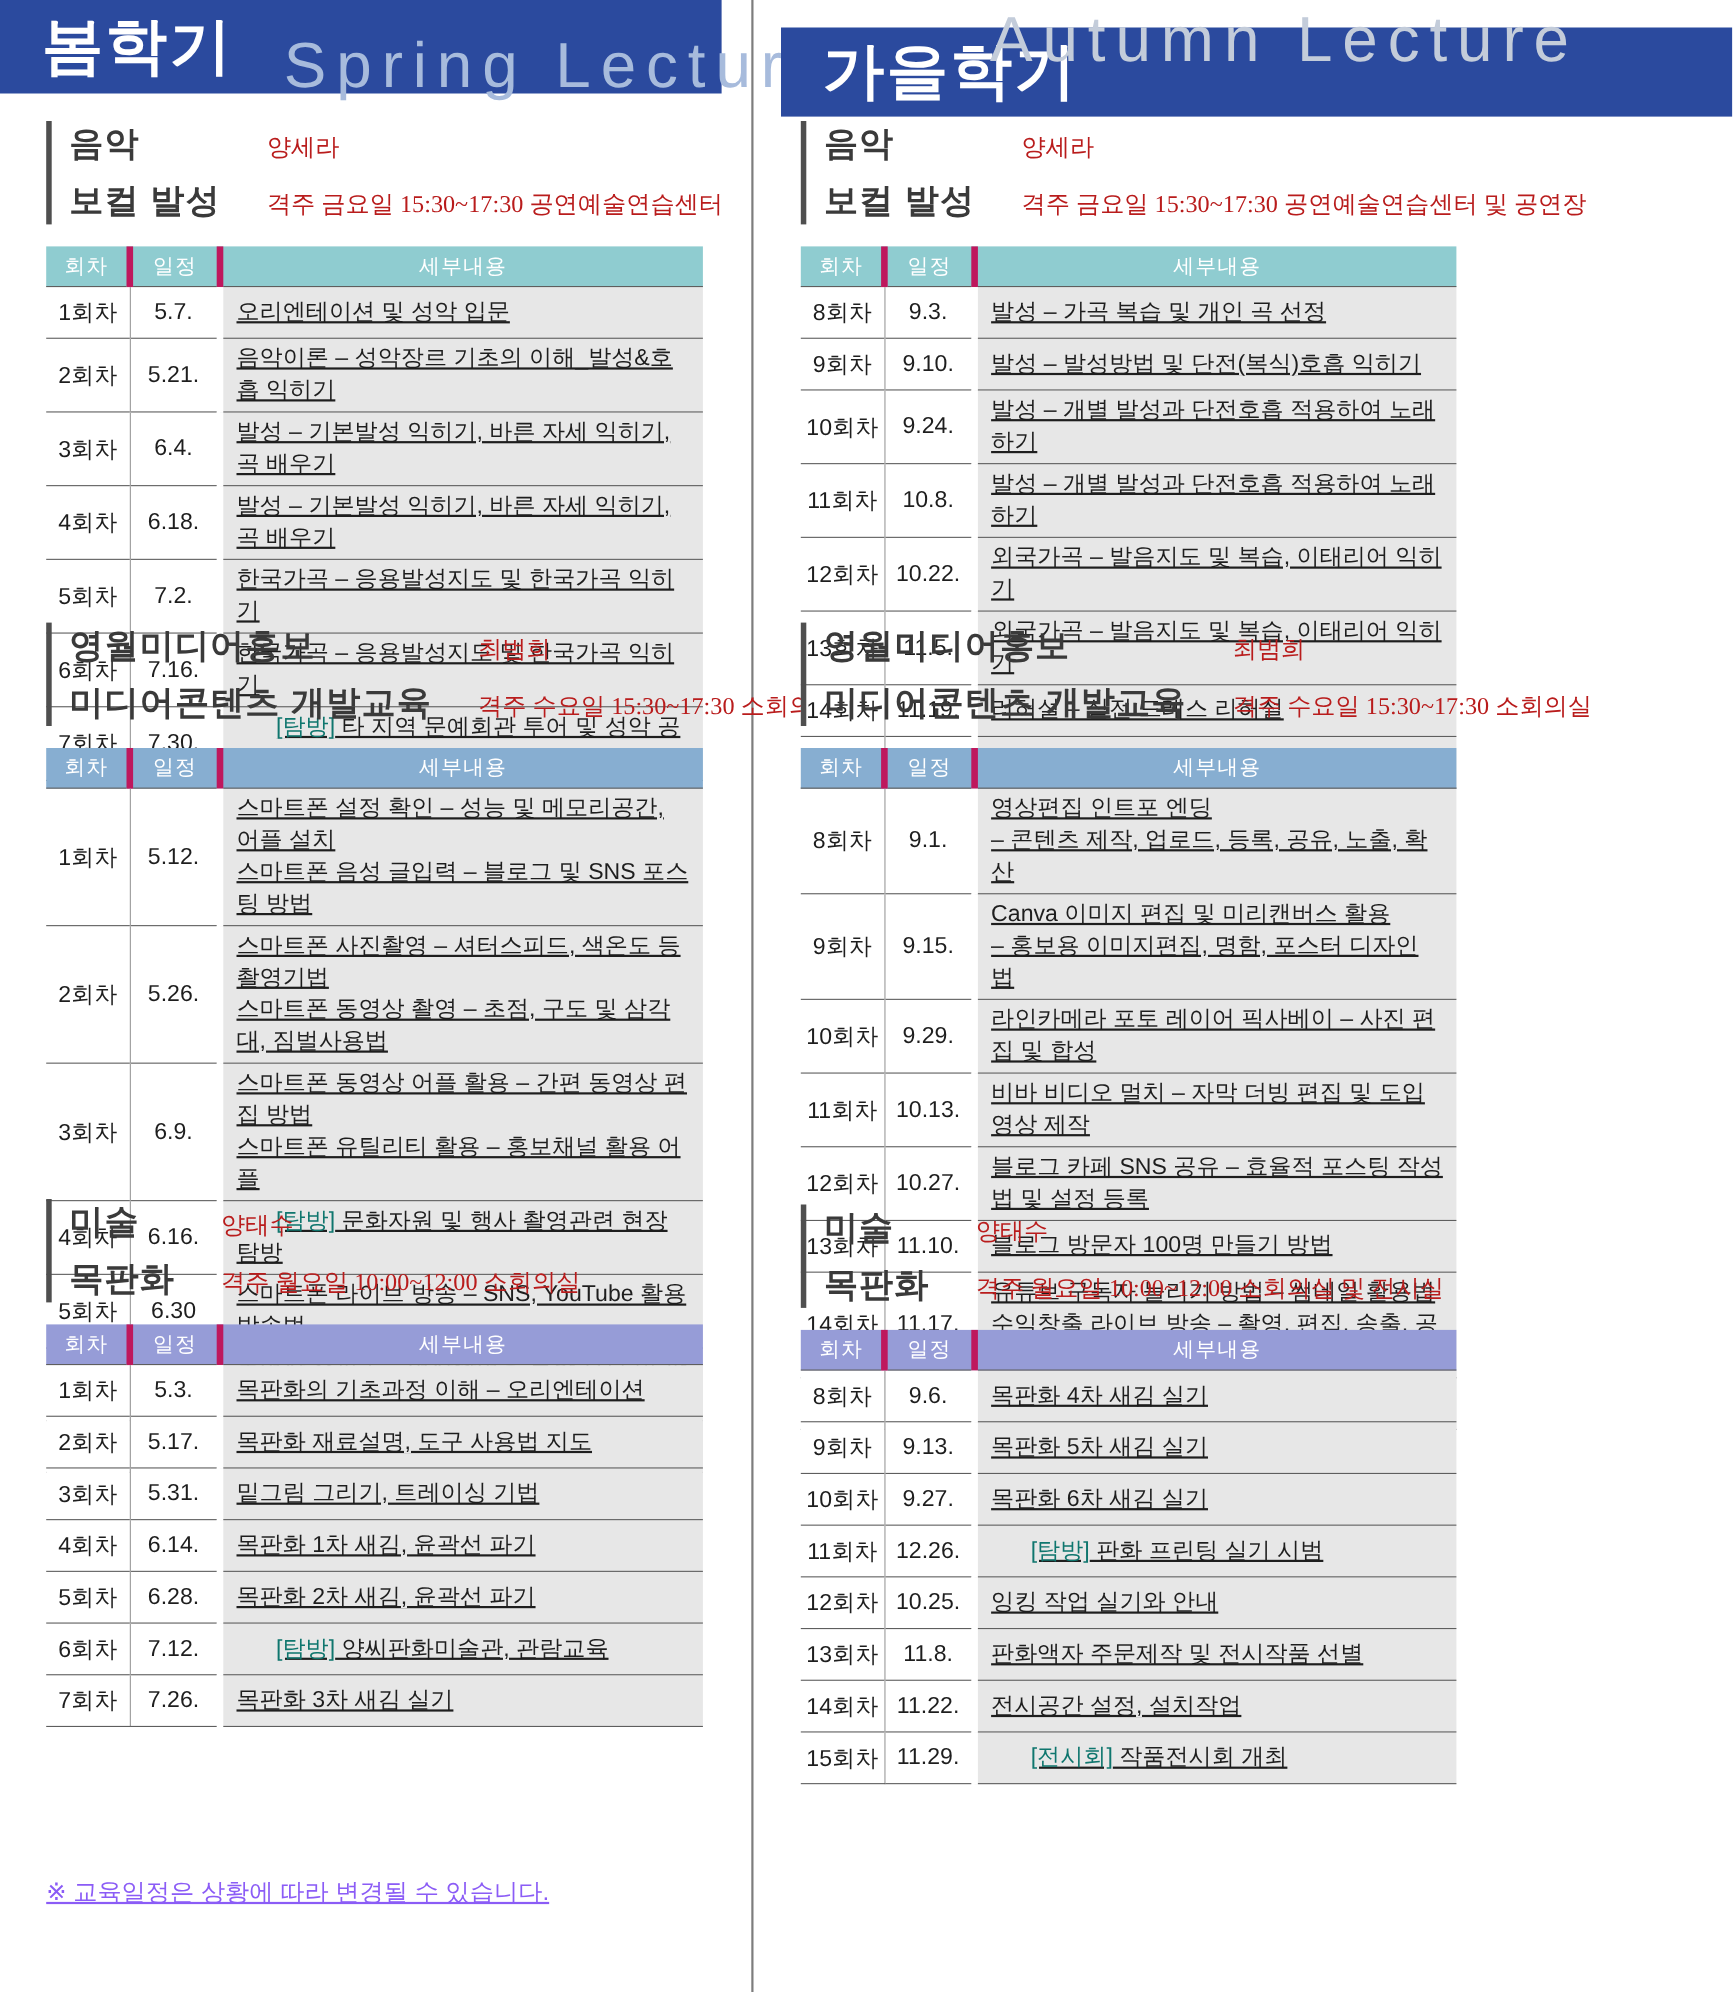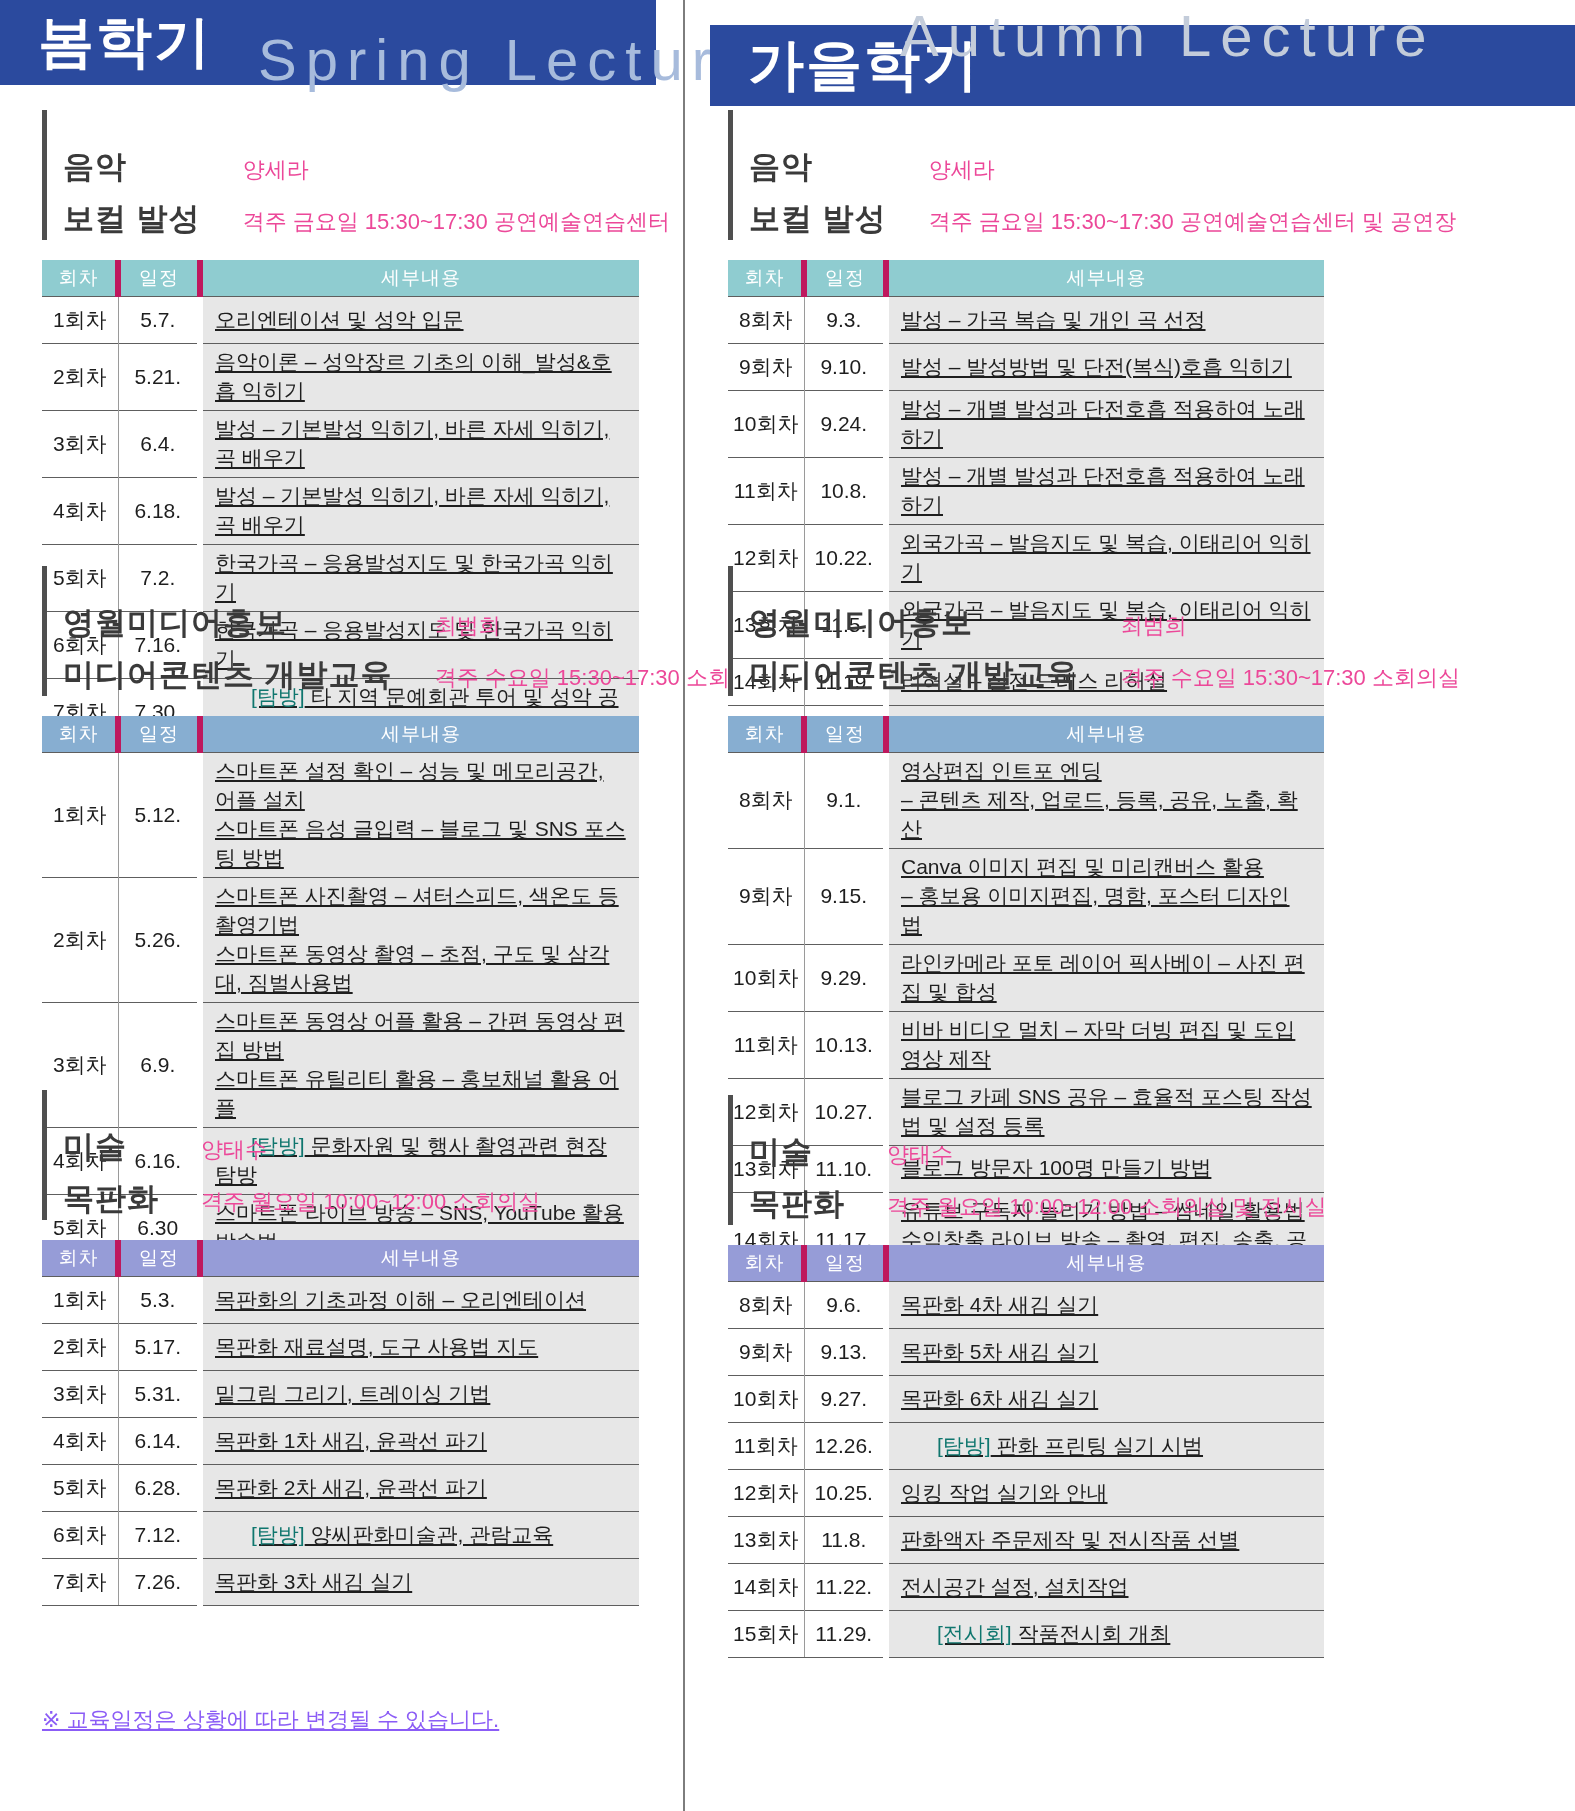--- a/index.html
+++ b/index.html
@@ -28,23 +28,23 @@
   .col-left .section:nth-child(2){top:566px;}
   .col-left .section:nth-child(3){top:1090px;}
   .col-right .section:nth-child(1){top:110px;}
   .col-right .section:nth-child(2){top:566px;}
   .col-right .section:nth-child(3){top:1095px;}
 
   
   .sec-head{display:flex;margin-bottom:20px;min-height:84px;}
   .sec-bar{width:5px;background:#4f4f4f;flex:0 0 5px;}
   .sec-grid{display:grid;grid-template-columns:auto 1fr;column-gap:42px;row-gap:10px;
-    padding-left:16px;align-items:end;margin-top:36px;}
+    padding-left:16px;align-items:end;}
   .sec-category,.sec-course{font-size:31px;font-weight:bold;color:#3a3a3a;letter-spacing:1px;white-space:nowrap;}
-  .sec-instructor,.sec-schedule{font-size:22px;color:#ec4899;padding-bottom:3px;white-space:nowrap;}
+  .sec-instructor,.sec-schedule{font-size:22px;color:#b91c1c;padding-bottom:3px;white-space:nowrap;font-family:Liberation Serif, serif;}
 
   
   table.sched{width:100%;border-collapse:collapse;table-layout:fixed;}
   table.sched thead th{background:var(--theme,#8fccd0);color:#ffffff;font-weight:normal;
     font-size:19px;height:34px;letter-spacing:1px;}
   table.sched thead th + th{border-left:6px solid #be185d;}
   table.sched col.c-no{width:76px;}
   table.sched col.c-date{width:82px;}
   table.sched tbody td{border-top:1px solid #5e5e5e;vertical-align:middle;}
   table.sched tbody tr:last-child td{border-bottom:1px solid #5e5e5e;}

